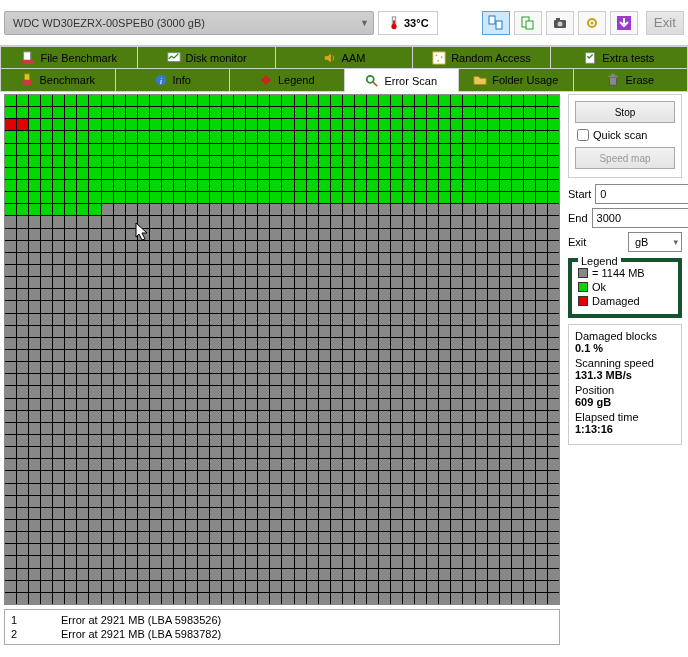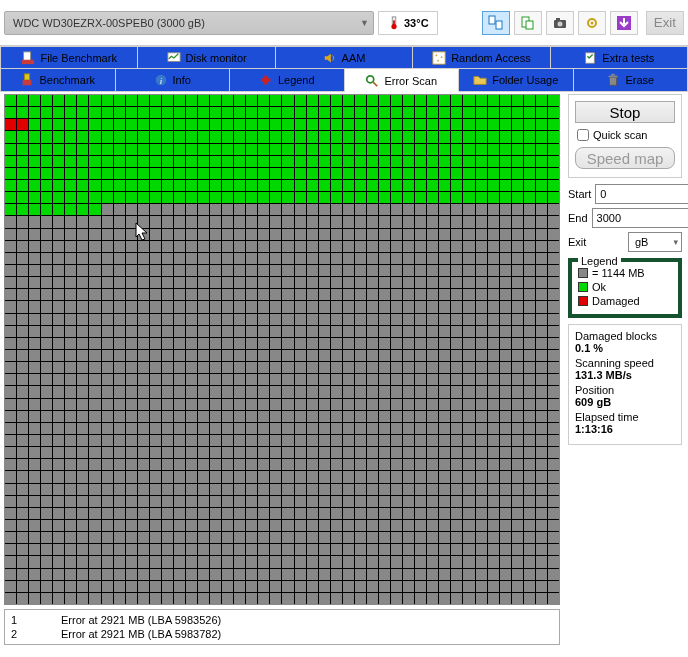--- a/index.html
+++ b/index.html
@@ -5,40 +5,40 @@
 * { box-sizing: border-box; margin: 0; padding: 0; }
 body { font-family: Tahoma, Arial, sans-serif; font-size: 11px; background: #fff; color: #000; width: 688px; }
 .topbar { display: flex; align-items: center; height: 46px; border-bottom: 1px solid #ccc; gap: 4px; padding: 2px 4px; }
 .drive-dd { flex: 0 0 370px; display: flex; align-items: center; justify-content: space-between; background: linear-gradient(#d0d0d0,#c5c5c5); border: 1px solid #aaa; height: 24px; padding: 0 4px 0 8px; color: #333; border-radius: 2px; cursor: pointer; }
 .dd-arrow { color: #666; font-size: 9px; }
 .temp-box { display: flex; align-items: center; gap: 3px; border: 1px solid #ccc; height: 24px; padding: 0 8px; font-weight: bold; }
 .ico-btn { width: 28px; height: 24px; border: 1px solid #ccc; display: flex; align-items: center; justify-content: center; cursor: pointer; background: #f8f8f8; }
 .ico-btn.selected { background: #cde8ff; border-color: #5aa2dc; }
 .exit-btn { flex: 1; height: 24px; border: 1px solid #ccc; background: linear-gradient(#e8e8e8,#dcdcdc); color: #888; margin-left: 4px; }
 .tabrow { display: flex; }
-.tab { flex: 1; display: flex; align-items: center; justify-content: center; gap: 5px; height: 23px; border: 1px solid #d0d0d0; border-left: none; background: #1d4ed8; cursor: pointer; font-size: 11px; white-space: nowrap; }
+.tab { flex: 1; display: flex; align-items: center; justify-content: center; gap: 5px; height: 23px; border: 1px solid #d0d0d0; border-left: none; background: #4d7c0f; cursor: pointer; font-size: 11px; white-space: nowrap; }
 .tab:first-child { border-left: 1px solid #d0d0d0; }
 .tab.active { background: #fff; border-bottom: 1px solid #fff; position: relative; }
 .tabrow1 .tab { border-bottom: 1px solid #d0d0d0; }
 .tabrow2 .tab { border-top: none; }
 .tabrow2 .tab.active { border-top: 1px solid #fff; }
 .tab-icon { width: 14px; height: 14px; display: inline-block; }
 .main { display: flex; gap: 8px; padding: 2px 6px 4px 4px; }
 .grid-wrap { width: 556px; }
 .scan-grid { width: 556px; height: 511px; display: grid; grid-template-columns: repeat(46,1fr); grid-template-rows: repeat(42,1fr); border: 1px solid #888; background: #000; gap: 1px; }
 .cell { background: #888; }
 .cell.ok { background: #00d800; }
 .cell.dam { background: #e00000; }
 .errlog { margin-top: 4px; border: 1px solid #aaa; padding: 3px 6px; }
 .errlog-row { display: flex; gap: 40px; line-height: 14px; }
 .errlog-row .n { width: 10px; }
 .sidebar { flex: 1; min-width: 110px;}
 .sb-group { border: 1px solid #ccc; padding: 6px 6px 8px 6px; margin-bottom: 6px; }
-.sb-btn { display: block; width: 100%; height: 22px; border: 1px solid #aaa; background: linear-gradient(#f2f2f2,#e4e4e4); font-size: 15px; cursor: pointer; margin-bottom: 6px; }
-.sb-btn:last-child { margin-bottom: 0; border-radius: 8px; }
+.sb-btn { display: block; width: 100%; height: 22px; border: 1px solid #aaa; background: linear-gradient(#f2f2f2,#e4e4e4); font-size: 10px; cursor: pointer; margin-bottom: 6px; }
+.sb-btn:last-child { margin-bottom: 0; }
 .sb-btn.disabled { color: #999; }
 .chk { display: flex; align-items: center; gap: 4px; margin-bottom: 6px; padding-left: 2px;}
 .chk input { width: 12px; height: 12px; }
 .field-row { display: flex; align-items: center; gap: 4px; margin-bottom: 4px; }
 .field-row label { width: 28px; }
 .numbox { flex: 1; display: flex; border: 1px solid #888; height: 20px; }
 .numbox input { flex: 1; border: none; padding: 0 4px; font-size: 11px; }
 .unit-row { display: flex; align-items: center; justify-content: space-between; margin-bottom: 6px; }
 .unit-select { border: 1px solid #888; height: 20px; padding: 0 14px 0 6px; background: #fff; position: relative; cursor: pointer; display: flex; align-items: center; width: 54px; }
 .unit-select .dd-arrow { position: absolute; right: 3px; }

